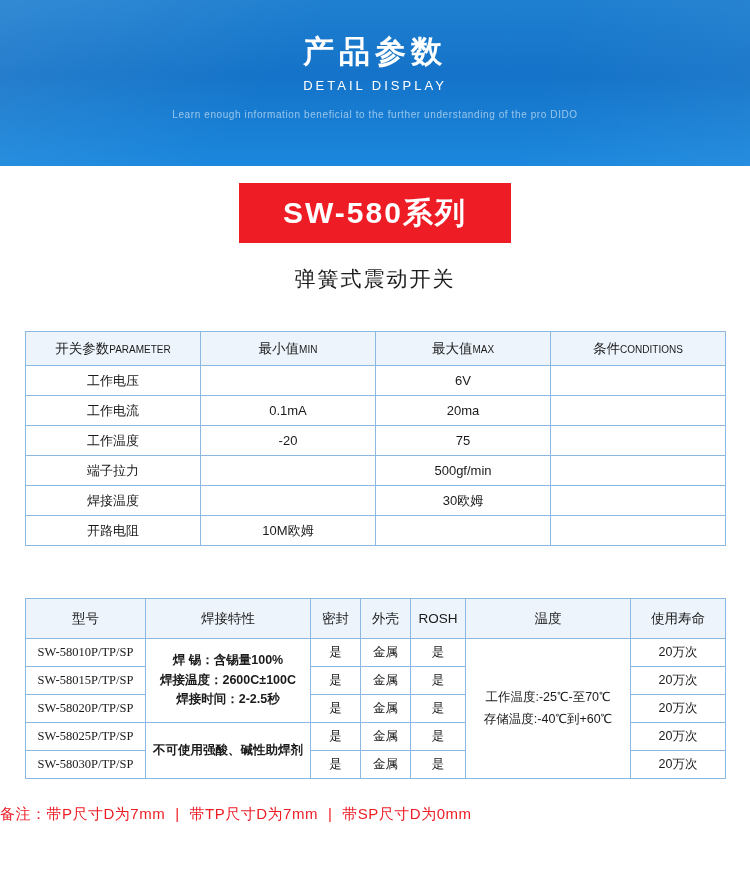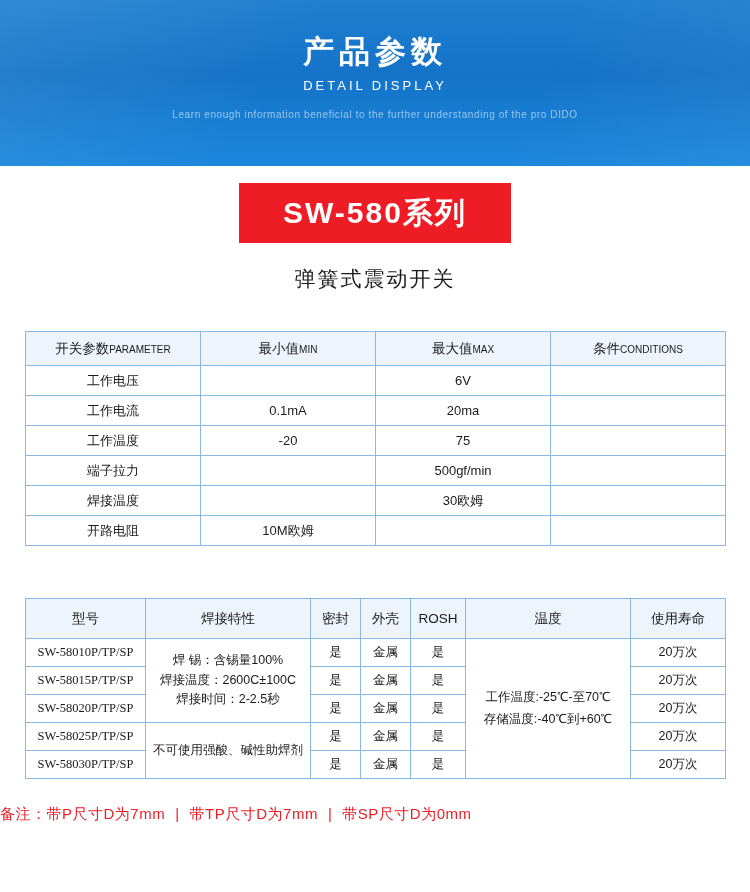--- a/index.html
+++ b/index.html
@@ -131,20 +131,21 @@
     font-size: 12.5px;
   }
   .model-cell {
     font-family: "Liberation Serif", serif;
     font-size: 13px;
   }
   .weld-cell {
     font-size: 12px;
     line-height: 1.55;
     padding: 0 6px;
+    font-weight: bold;
   }
   .temp-cell {
     font-size: 12.5px;
     line-height: 1.7;
   }
 
   
   .note {
     margin-top: 26px;
     text-align: left;

